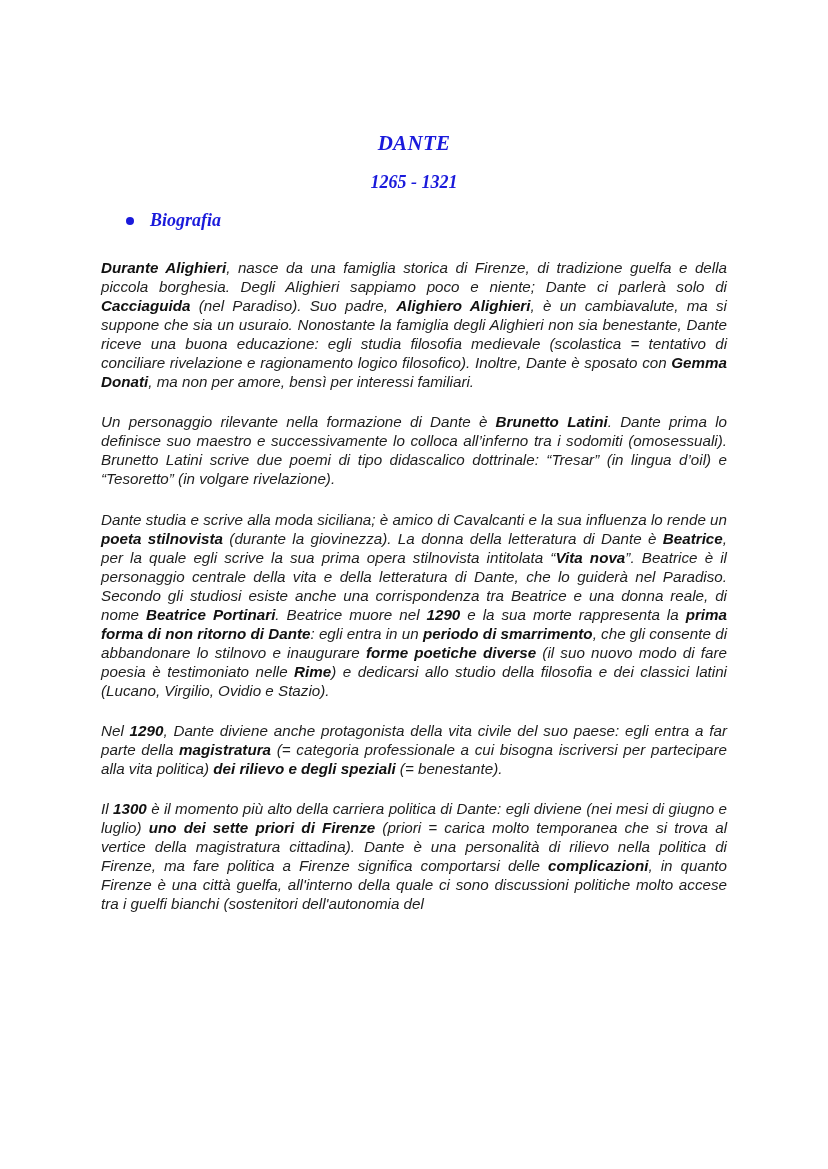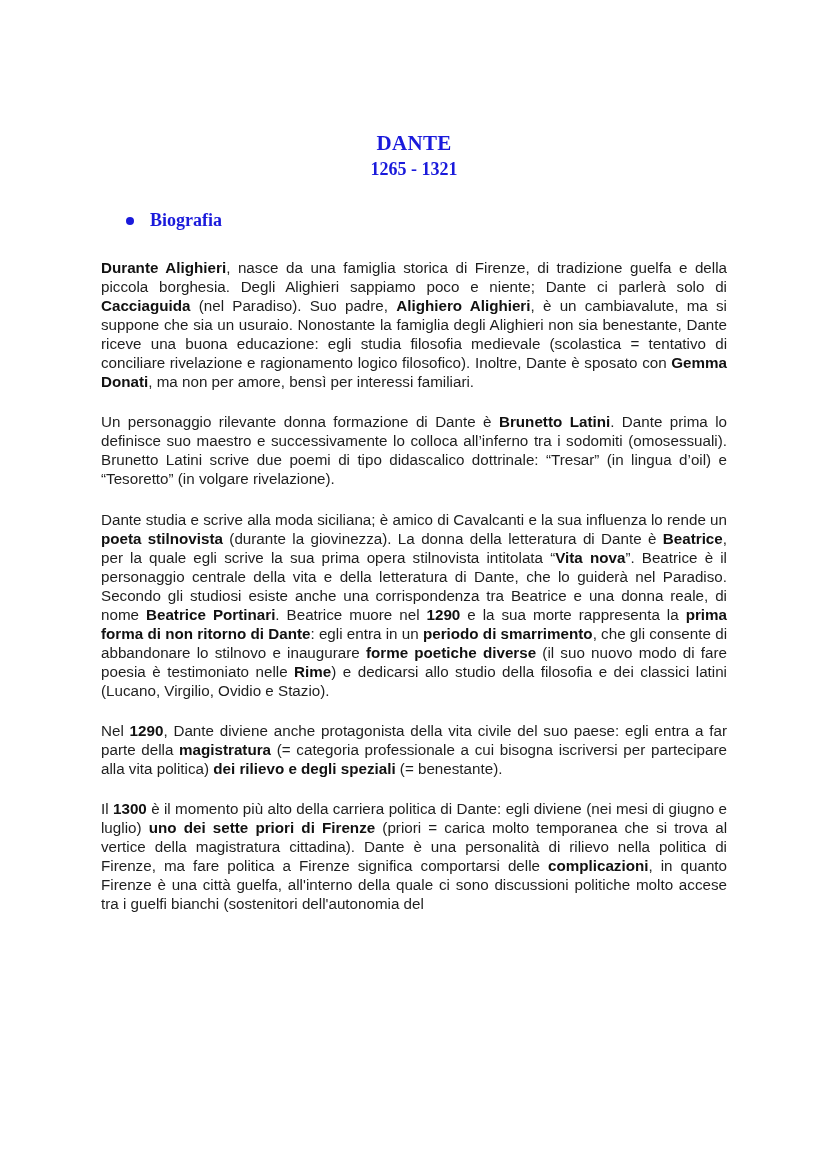--- a/index.html
+++ b/index.html
@@ -12,40 +12,41 @@
       height: 1169px;
       position: relative;
       overflow: hidden;
     }
     .page {
       position: absolute;
       left: 0; top: 0;
       width: 828px;
       height: 945px;
       background: #ffffff;
+      font-style: italic;
     }
     .title-block {
       position: absolute;
       left: 0;
       top: 130px;
       width: 828px;
       text-align: center;
       font-family: "Liberation Serif", serif;
       font-weight: bold;
       color: #1a1adb;
     }
     .title-main {
       font-size: 21px;
       line-height: 26px;
       letter-spacing: 0.3px;
     }
     .title-dates {
       font-size: 18px;
       line-height: 26px;
-      margin-top: 0;
+      margin-top: 13px;
     }
     .section-heading {
       position: absolute;
       left: 126px;
       top: 210px;
       font-family: "Liberation Serif", serif;
       font-weight: bold;
       font-size: 18px;
       color: #1a1adb;
       display: flex;
@@ -88,19 +89,19 @@
     <div class="title-dates">1265 - 1321</div>
   </div>
 
   <div class="section-heading">
     <span class="bullet"></span>
     <span>Biografia</span>
   </div>
 
   <div class="body-text" id="body-text">
       <p><b>Durante Alighieri</b><span>, nasce da una famiglia storica di Firenze, di tradizione guelfa e della piccola borghesia. Degli Alighieri sappiamo poco e niente; Dante ci parlerà solo di </span><b>Cacciaguida</b><span> (nel Paradiso). Suo padre, </span><b>Alighiero Alighieri</b><span>, è un cambiavalute, ma si suppone che sia un usuraio. Nonostante la famiglia degli Alighieri non sia benestante, Dante riceve una buona educazione: egli studia filosofia medievale (scolastica = tentativo di conciliare rivelazione e ragionamento logico filosofico). Inoltre, Dante è sposato con </span><b>Gemma Donati</b><span>, ma non per amore, bensì per interessi familiari.</span></p>
-      <p><span>Un personaggio rilevante donna formazione di Dante è </span><b>Brunetto Latini</b><span>. Dante prima lo definisce suo maestro e successivamente lo colloca all’inferno tra i sodomiti (omosessuali). Brunetto Latini scrive due poemi di tipo didascalico dottrinale: “Tresar” (in lingua d’oil) e “Tesoretto” (in volgare rivelazione).</span></p>
+      <p><span>Un personaggio rilevante nella formazione di Dante è </span><b>Brunetto Latini</b><span>. Dante prima lo definisce suo maestro e successivamente lo colloca all’inferno tra i sodomiti (omosessuali). Brunetto Latini scrive due poemi di tipo didascalico dottrinale: “Tresar” (in lingua d’oil) e “Tesoretto” (in volgare rivelazione).</span></p>
       <p><span>Dante studia e scrive alla moda siciliana; è amico di Cavalcanti e la sua influenza lo rende un </span><b>poeta stilnovista</b><span> (durante la giovinezza). La donna della letteratura di Dante è </span><b>Beatrice</b><span>, per la quale egli scrive la sua prima opera stilnovista intitolata “</span><b>Vita nova</b><span>”. Beatrice è il personaggio centrale della vita e della letteratura di Dante, che lo guiderà nel Paradiso. Secondo gli studiosi esiste anche una corrispondenza tra Beatrice e una donna reale,  di nome </span><b>Beatrice Portinari</b><span>. Beatrice muore nel </span><b>1290</b><span> e la sua morte rappresenta la </span><b>prima forma di non ritorno di Dante</b><span>: egli entra in un </span><b>periodo di smarrimento</b><span>, che gli consente di abbandonare lo stilnovo e inaugurare </span><b>forme poetiche diverse</b><span> (il suo nuovo modo di fare poesia è testimoniato nelle </span><b>Rime</b><span>) e dedicarsi allo studio della filosofia e dei classici latini (Lucano, Virgilio, Ovidio e Stazio).</span></p>
       <p><span>Nel </span><b>1290</b><span>, Dante diviene anche protagonista della vita civile del suo paese: egli entra a far parte della </span><b>magistratura</b><span> (= categoria professionale a cui bisogna iscriversi per partecipare alla vita politica) </span><b>dei rilievo e degli speziali</b><span> (= benestante).</span></p>
       <p><span>Il </span><b>1300</b><span> è il momento più alto della carriera politica di Dante: egli diviene (nei mesi di giugno e luglio) </span><b>uno dei sette priori di Firenze</b><span> (priori = carica molto temporanea che si trova al vertice della magistratura cittadina). Dante è una personalità di rilievo nella politica di Firenze, ma fare politica a Firenze significa comportarsi delle </span><b>complicazioni</b><span>, in quanto Firenze è una città guelfa, all'interno della quale ci sono discussioni politiche molto accese tra i guelfi bianchi (sostenitori dell'autonomia del</span></p>
     </div>
 
 </div>
 
 </body></html>

